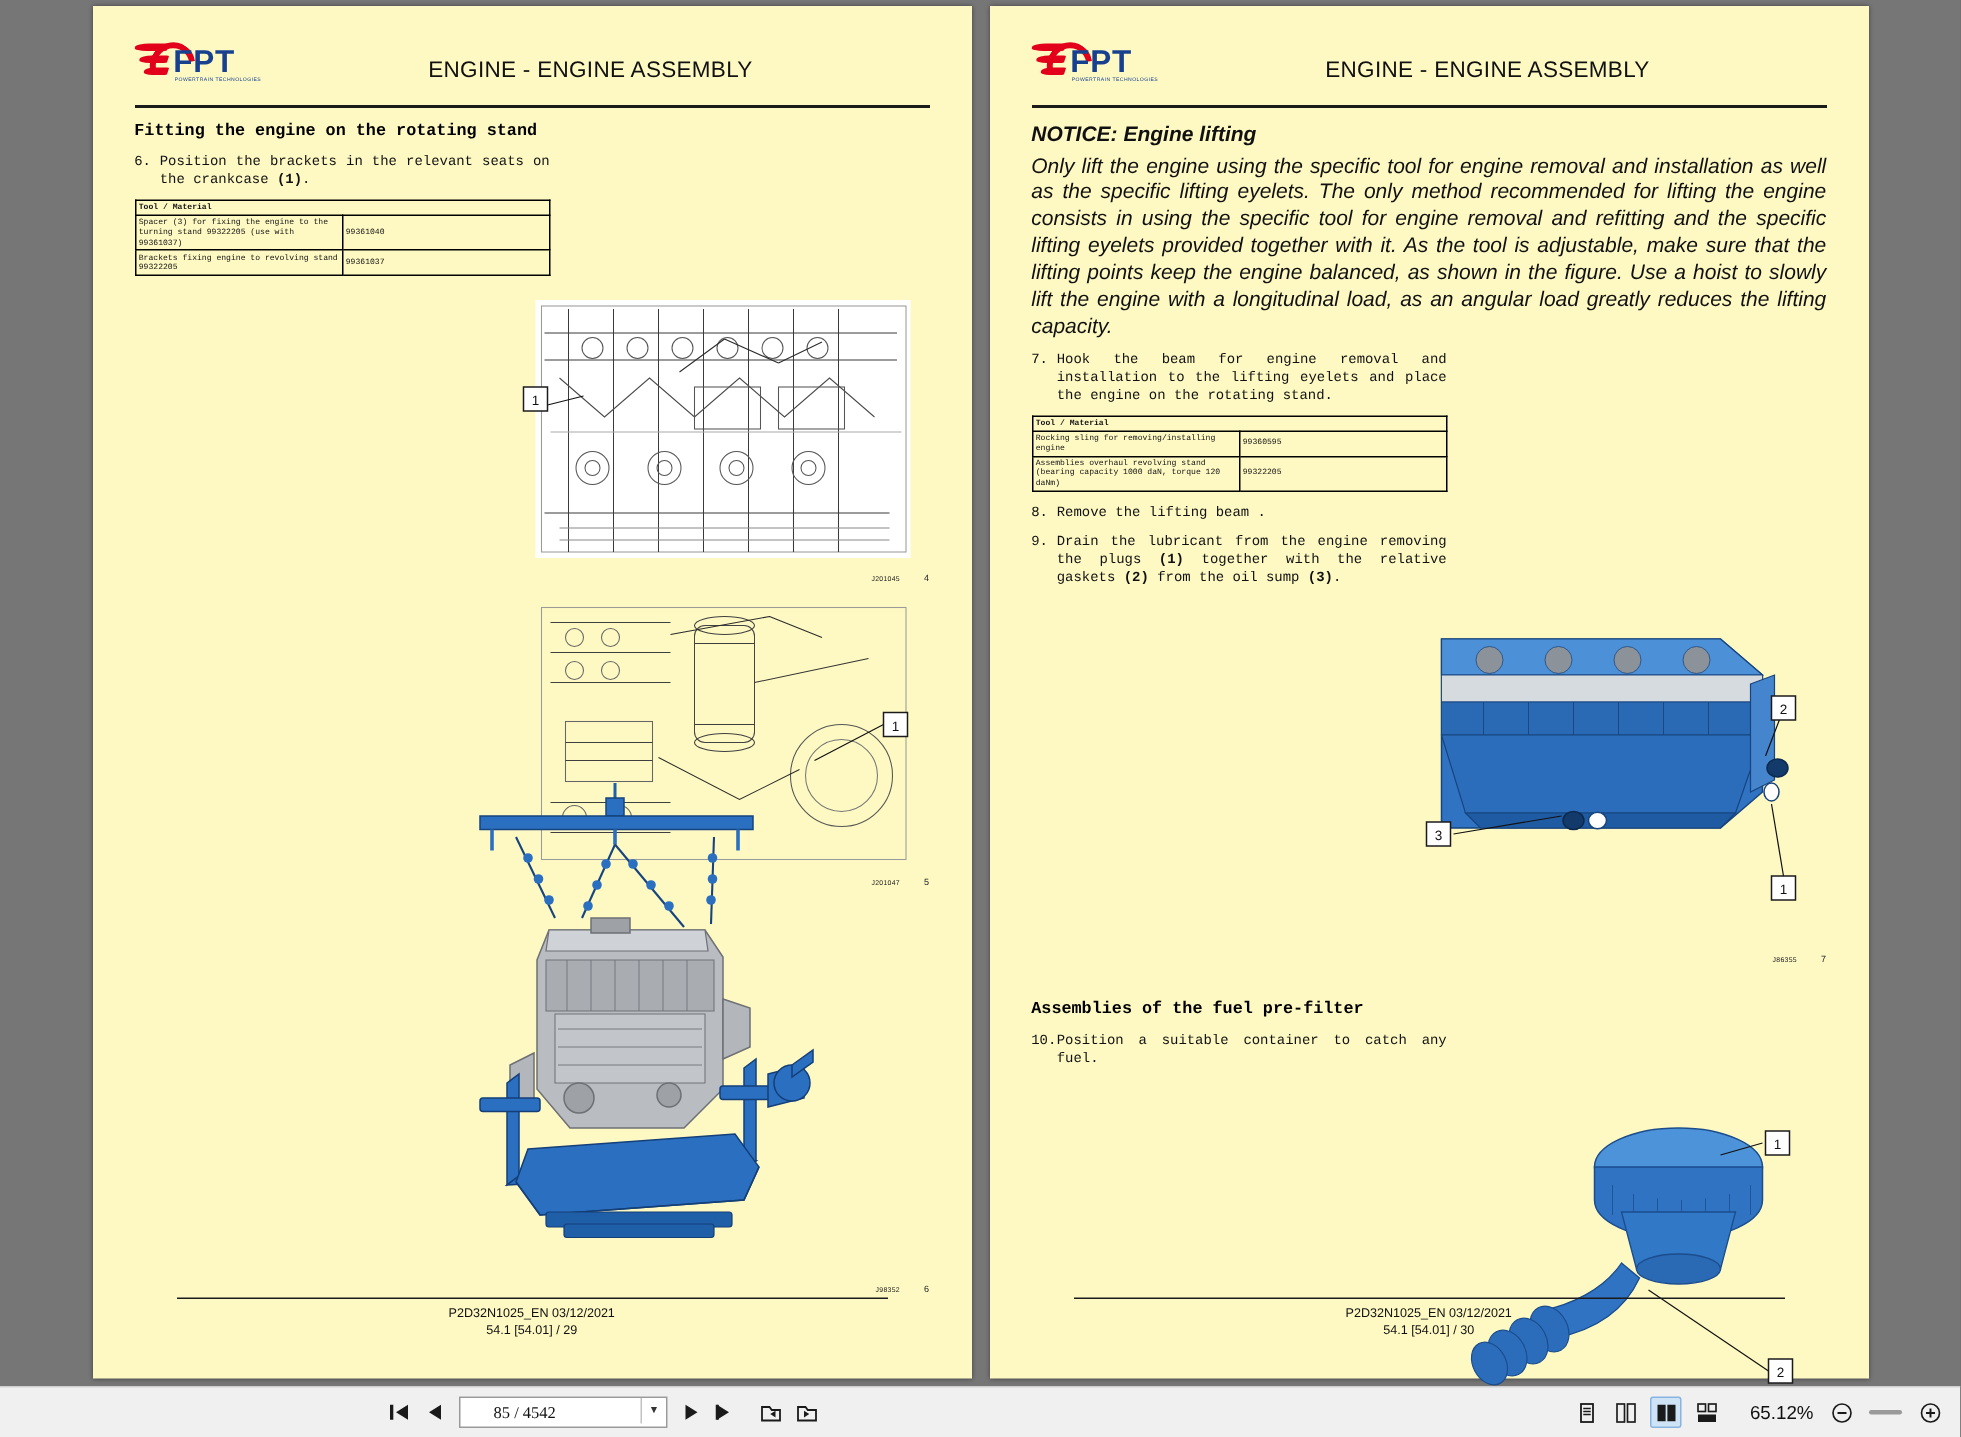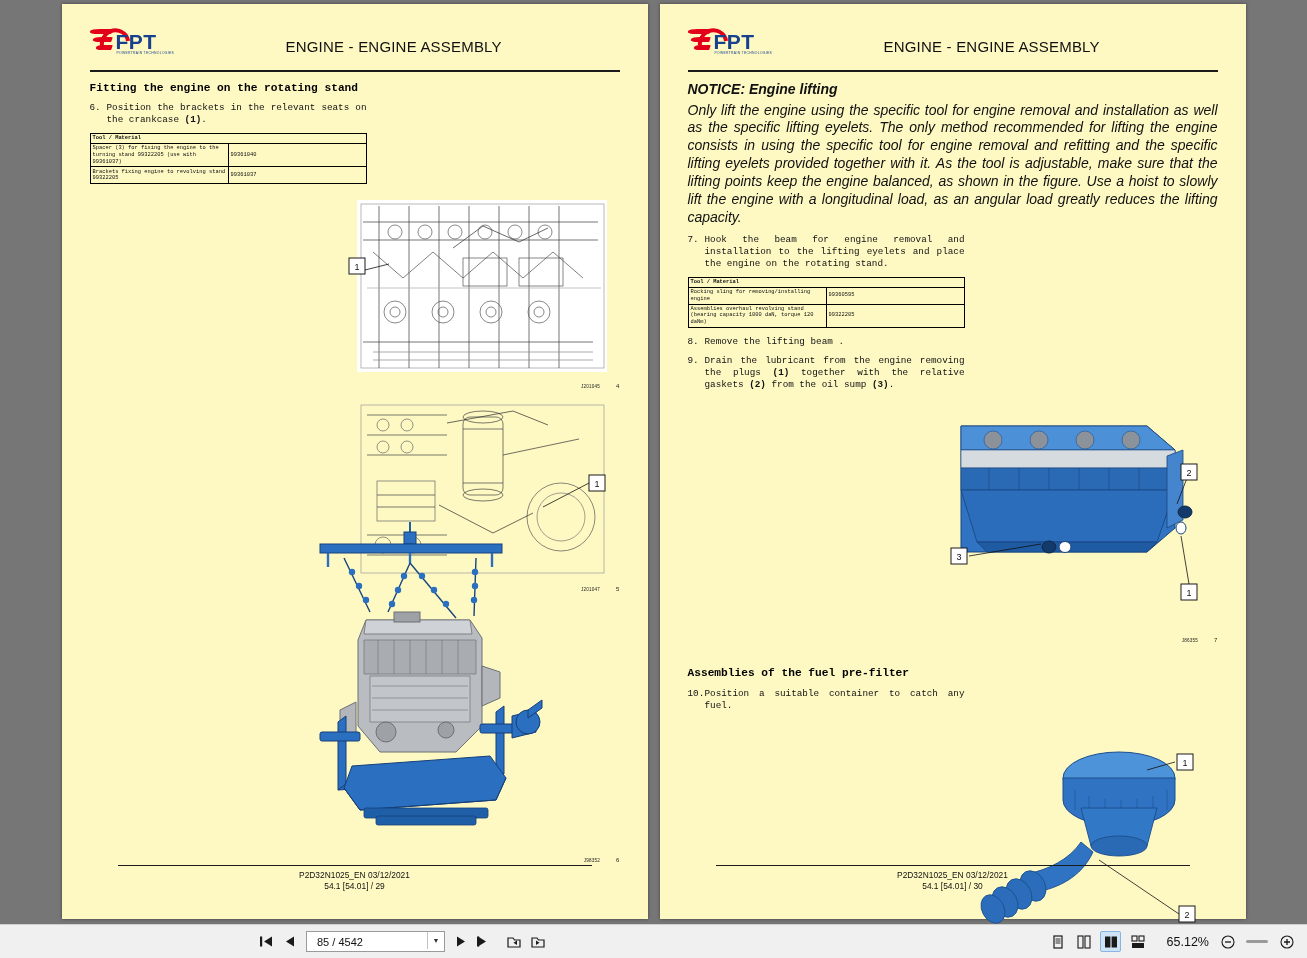--- a/index.html
+++ b/index.html
@@ -248,22 +248,22 @@
     border: 1px solid #9a9a9a;
     background: #fff;
     display: flex;
     align-items: center;
     position: relative;
   }
   .page-box input {
     border: none;
     outline: none;
     font-size: 11px;
-    font-family: Liberation Sans, sans-serif;
-    padding-left: 10px;
+    font-family: Liberation Serif, serif;
+    padding-left: 22px;
     width: 110px;
     color: #111;
     background: transparent;
   }
   .page-box .caret {
     position: absolute;
     right: 0; top: 0;
     width: 16px; height: 17px;
     border-left: 1px solid #c2c2c2;
     display: flex; align-items: center; justify-content: center;

